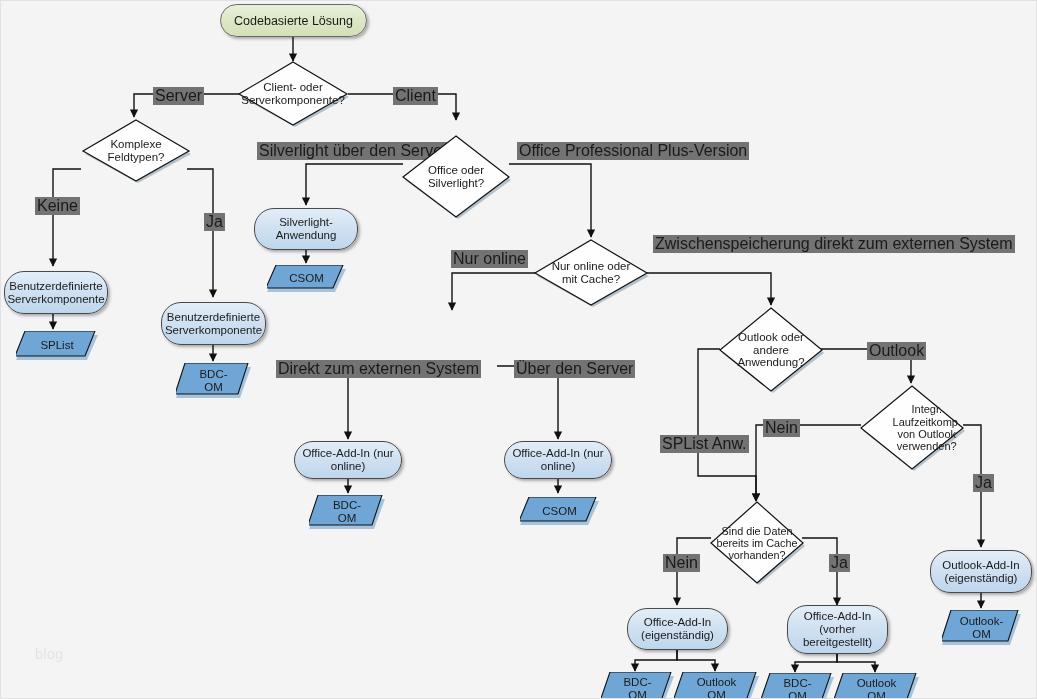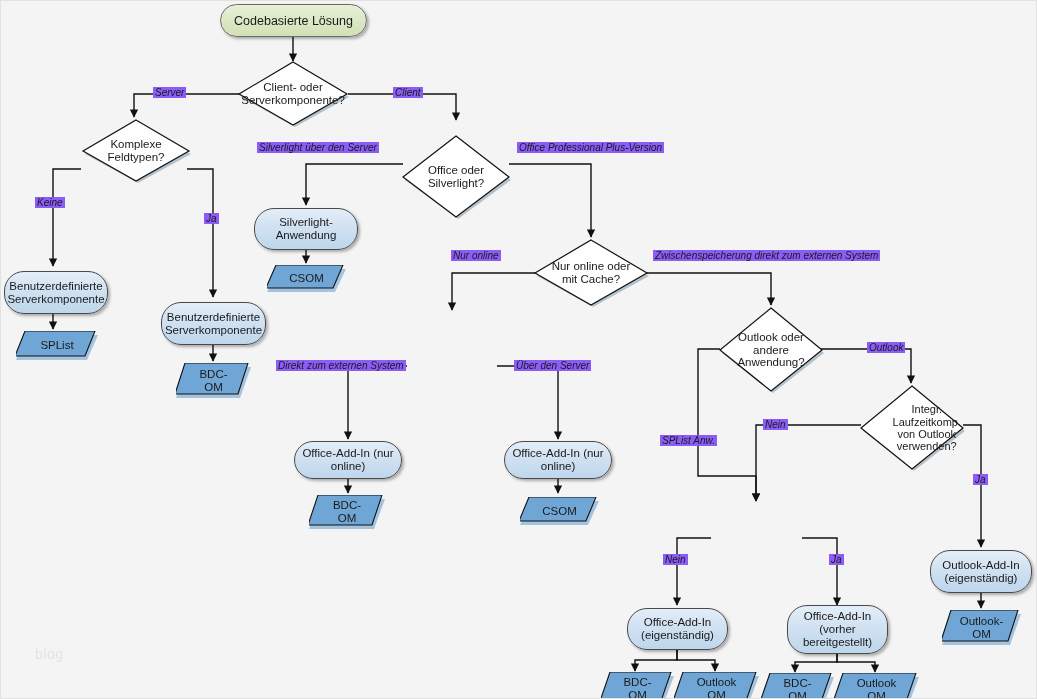--- a/index.html
+++ b/index.html
@@ -75,27 +75,26 @@
     z-index: 3;
     white-space: pre-line;
   }
   .data .pshape {
     position: absolute;
     left: 0; top: 0; right: 0; bottom: 0;
     z-index: 1;
   }
   .edge-label {
     position: absolute;
-    font-size: 10px;
+    font-size: 16px;
     color: #1a1a1a;
-    background: #8b5cf6;
+    background: #737373;
     white-space: nowrap;
     padding: 0 2px;
     line-height: 1.1;
-    font-style: italic;
   }
   .watermark {
     position: absolute;
     left: 34px;
     top: 645px;
     font-size: 14px;
     color: #e3e3e3;
     letter-spacing: 0.5px;
     user-select: none;
   }
@@ -289,20 +288,29 @@
     <svg class="dshape" viewBox="0 0 106 86" preserveAspectRatio="none">
       <polygon points="55,5 106,46 55,86 4,46" fill="#9fb0bd" opacity="0.75"></polygon>
       <polygon points="53,1 104,43 53,84 2,43" fill="#fefefe" stroke="#111" stroke-width="1.2"></polygon>
     </svg>
     <span class="dlabel" style="font-size:11px">Integr.
 Laufzeitkomp.
 von Outlook
 verwenden?</span>
   </div>
 
+  <div class="node decision" style="left:708px; top:500px; width:96px; height:84px;">
+    <svg class="dshape" viewBox="0 0 96 84" preserveAspectRatio="none">
+      <polygon points="50,5 96,45 50,84 4,45" fill="#9fb0bd" opacity="0.75"></polygon>
+      <polygon points="48,1 94,42 48,82 2,42" fill="#fefefe" stroke="#111" stroke-width="1.2"></polygon>
+    </svg>
+    <span class="dlabel" style="font-size:10.8px">Sind die Daten
+bereits im Cache
+vorhanden?</span>
+  </div>
 
   <div class="node process" style="left:626px; top:607px; width:101px; height:42px;">
     <span style="white-space:pre-line">Office-Add-In
 (eigenständig)</span>
   </div>
 
   <div class="node process" style="left:786px; top:604px; width:101px; height:49px;">
     <span style="white-space:pre-line">Office-Add-In
 (vorher
 bereitgestellt)</span>
@@ -358,21 +366,21 @@
 OM</span>
   </div>
 
   <div class="edge-label" style="left:152px; top:86px;">Server</div>
   <div class="edge-label" style="left:392px; top:86px;">Client</div>
   <div class="edge-label" style="left:34px; top:196px;">Keine</div>
   <div class="edge-label" style="left:203px; top:212px;">Ja</div>
   <div class="edge-label" style="left:256px; top:141px;">Silverlight über den Server</div>
   <div class="edge-label" style="left:516px; top:141px;">Office Professional Plus-Version</div>
   <div class="edge-label" style="left:450px; top:249px;">Nur online</div>
-  <div class="edge-label" style="left:652px; top:249px;text-align:right;">Zwischenspeicherung direkt zum externen System</div>
+  <div class="edge-label" style="left:652px; top:234px;text-align:right;">Zwischenspeicherung direkt zum externen System</div>
   <div class="edge-label" style="left:275px; top:359px;">Direkt zum externen System</div>
   <div class="edge-label" style="left:513px; top:359px;">Über den Server</div>
   <div class="edge-label" style="left:866px; top:341px;">Outlook</div>
   <div class="edge-label" style="left:659px; top:434px;">SPList Anw.</div>
   <div class="edge-label" style="left:762px; top:418px;">Nein</div>
   <div class="edge-label" style="left:972px; top:473px;">Ja</div>
   <div class="edge-label" style="left:662px; top:553px;">Nein</div>
   <div class="edge-label" style="left:828px; top:553px;">Ja</div>
 
   <div class="watermark">blog</div>

